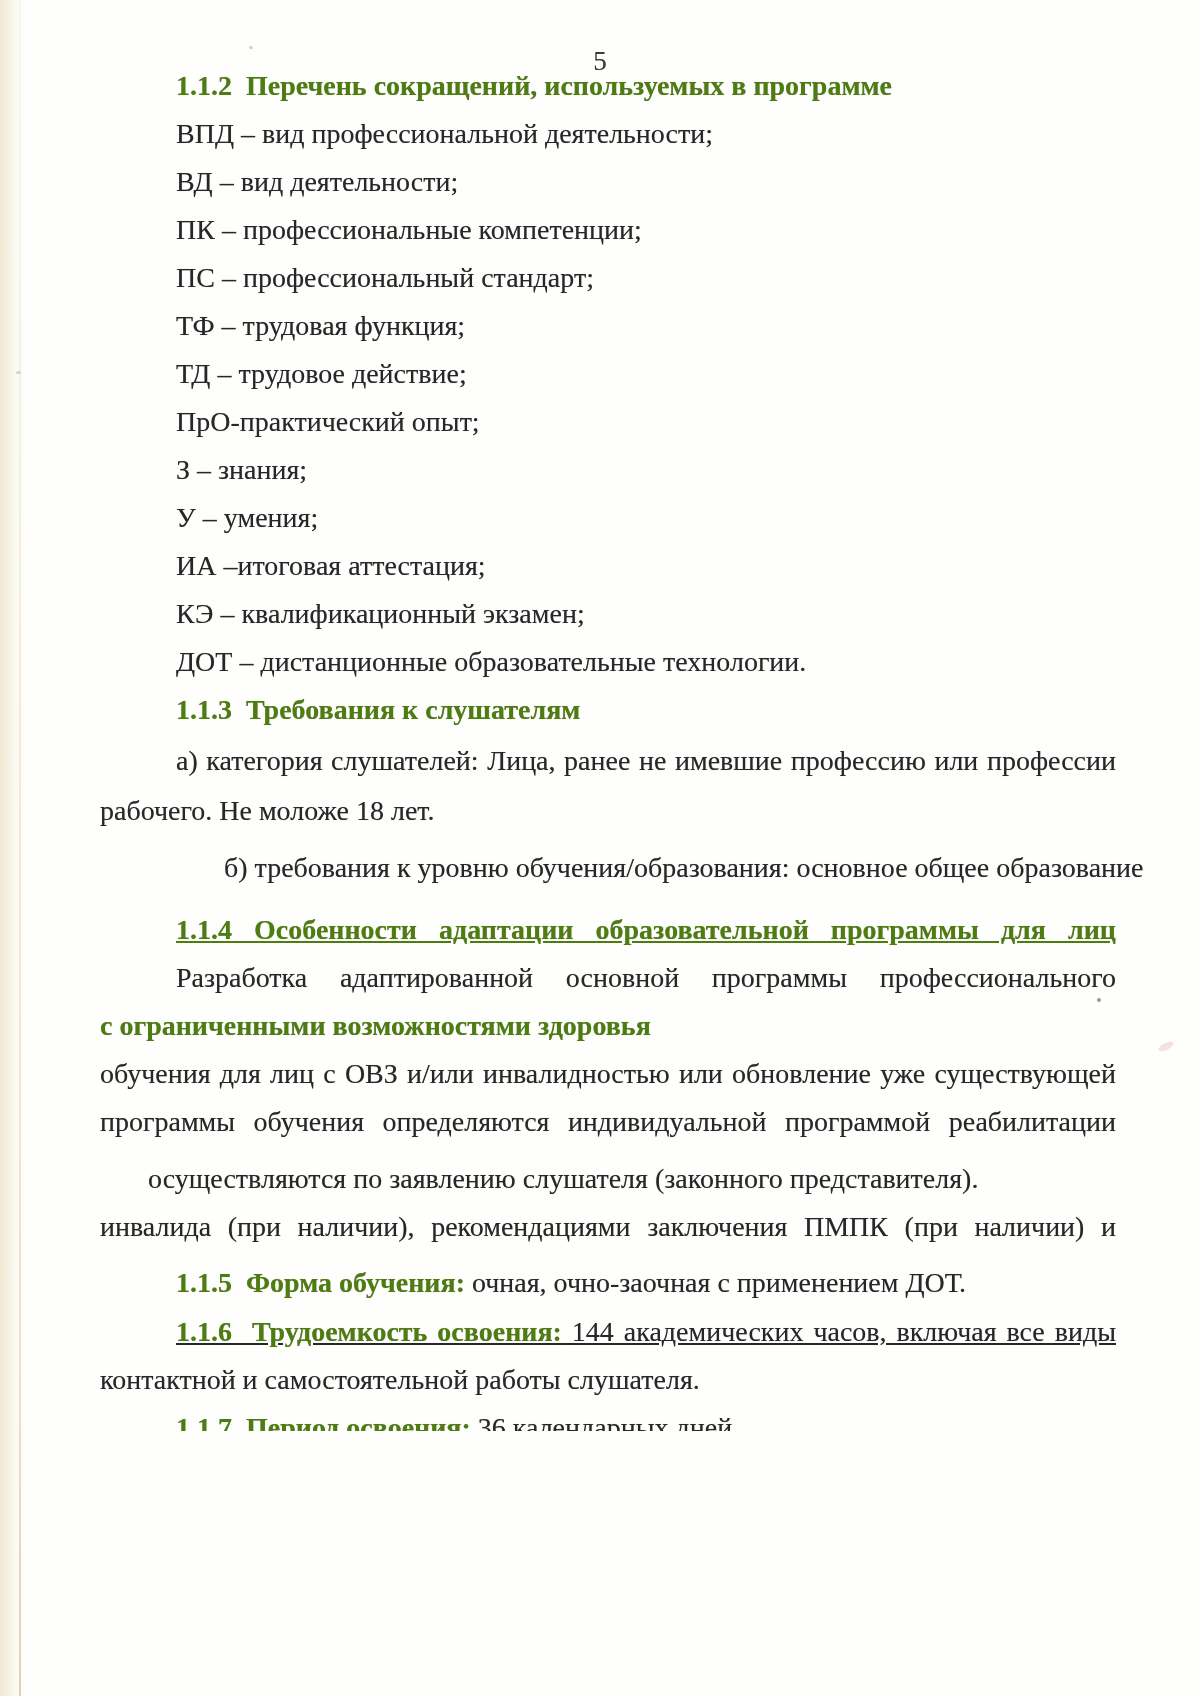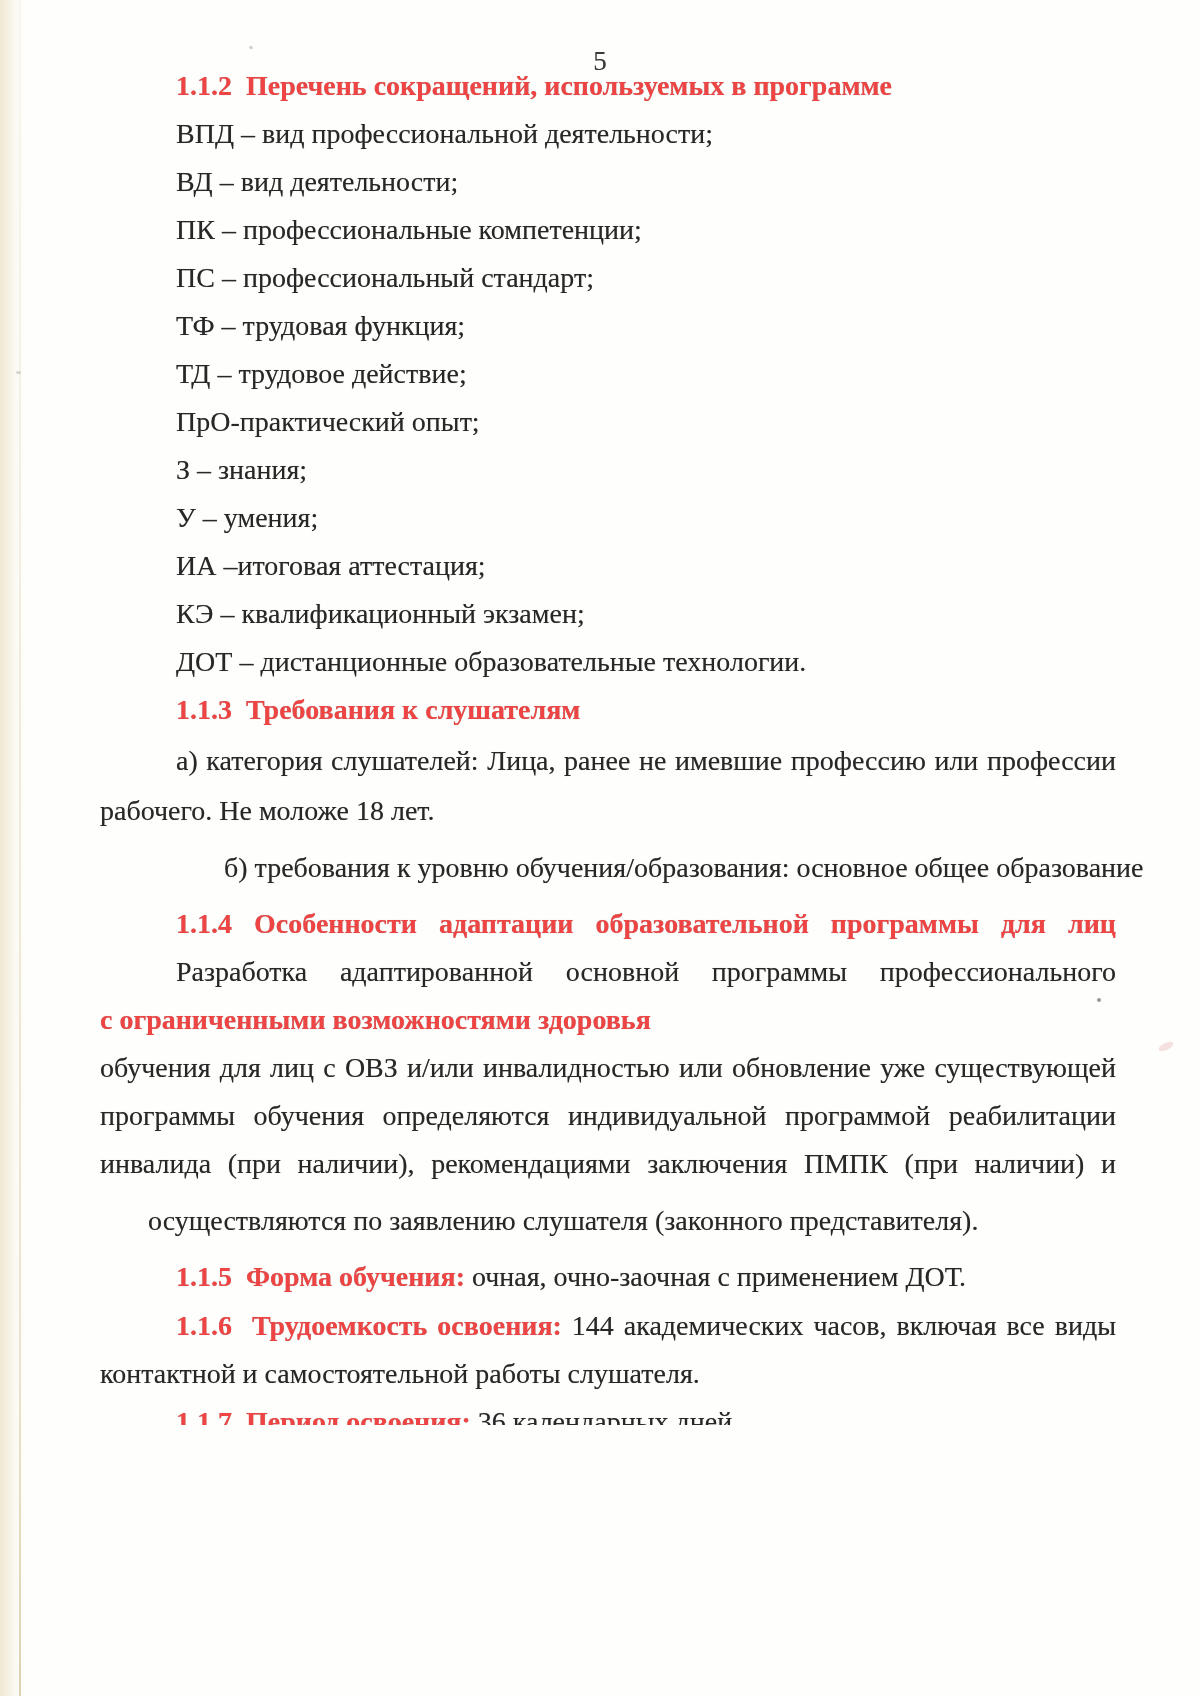--- a/index.html
+++ b/index.html
@@ -66,28 +66,28 @@
     white-space: nowrap;
     text-align: left;
   }
   .just {
     white-space: normal;
     text-align: justify;
     text-align-last: justify;
     overflow: hidden;
   }
   .ind { padding-left: 76px; }
-  .b  { font-weight: bold; color: #ef4444; }
+  .b  { font-weight: bold; color: #4d7c0f; }
   .first-heading { margin-top: 62px; }
   .mt3  { margin-top: 3px; }
   .mt2  { margin-top: 2px; }
   .mt9  { margin-top: 9px; margin-left: 48px; }
-  .mt15 { margin-top: 8px; }
+  .mt15 { margin-top: 14px; text-decoration: underline; }
   .mt8  { margin-top: 8px; }
-  .mt1  { margin-top: 1px; }
+  .mt1  { margin-top: 1px; text-decoration: underline; }
   .clip-last {
     height: 27px;
     overflow: hidden;
   }
 </style>
 </head>
 <body>
 
 <div class="scan-page">
   <div class="scan-edge-left"></div>
@@ -119,22 +119,22 @@
     <div class="ln ind b">1.1.3&nbsp; Требования к слушателям</div>
     <div class="ln ind just mt3">а) категория слушателей: Лица, ранее не имевшие профессию или профессии</div>
     <div class="ln mt2">рабочего. Не моложе 18 лет.</div>
     <div class="ln ind mt9">б) требования к уровню обучения/образования: основное общее образование</div>
 
     <div class="ln ind b just mt15">1.1.4 Особенности адаптации образовательной программы для лиц</div>
     <div class="ln ind just">Разработка адаптированной основной программы профессионального</div>
     <div class="ln b">с ограниченными возможностями здоровья</div>
     <div class="ln just">обучения для лиц с ОВЗ и/или инвалидностью или обновление уже существующей</div>
     <div class="ln just">программы обучения определяются индивидуальной программой реабилитации</div>
+    <div class="ln mt9">осуществляются по заявлению слушателя (законного представителя).</div>
     <div class="ln just">инвалида (при наличии), рекомендациями заключения ПМПК (при наличии) и</div>
-    <div class="ln mt9">осуществляются по заявлению слушателя (законного представителя).</div>
 
     <div class="ln ind mt8"><span class="b">1.1.5&nbsp; Форма обучения:</span><span> очная, очно-заочная с применением ДОТ.</span></div>
 
     <div class="ln ind just mt1"><span class="b">1.1.6&nbsp; Трудоемкость освоения:</span><span> 144 академических часов, включая все виды</span></div>
     <div class="ln">контактной и самостоятельной работы слушателя.</div>
 
     <div class="clip-last">
       <div class="ln ind"><span class="b">1.1.7&nbsp; Период освоения:</span><span> 36 календарных дней.</span></div>
     </div>
 

